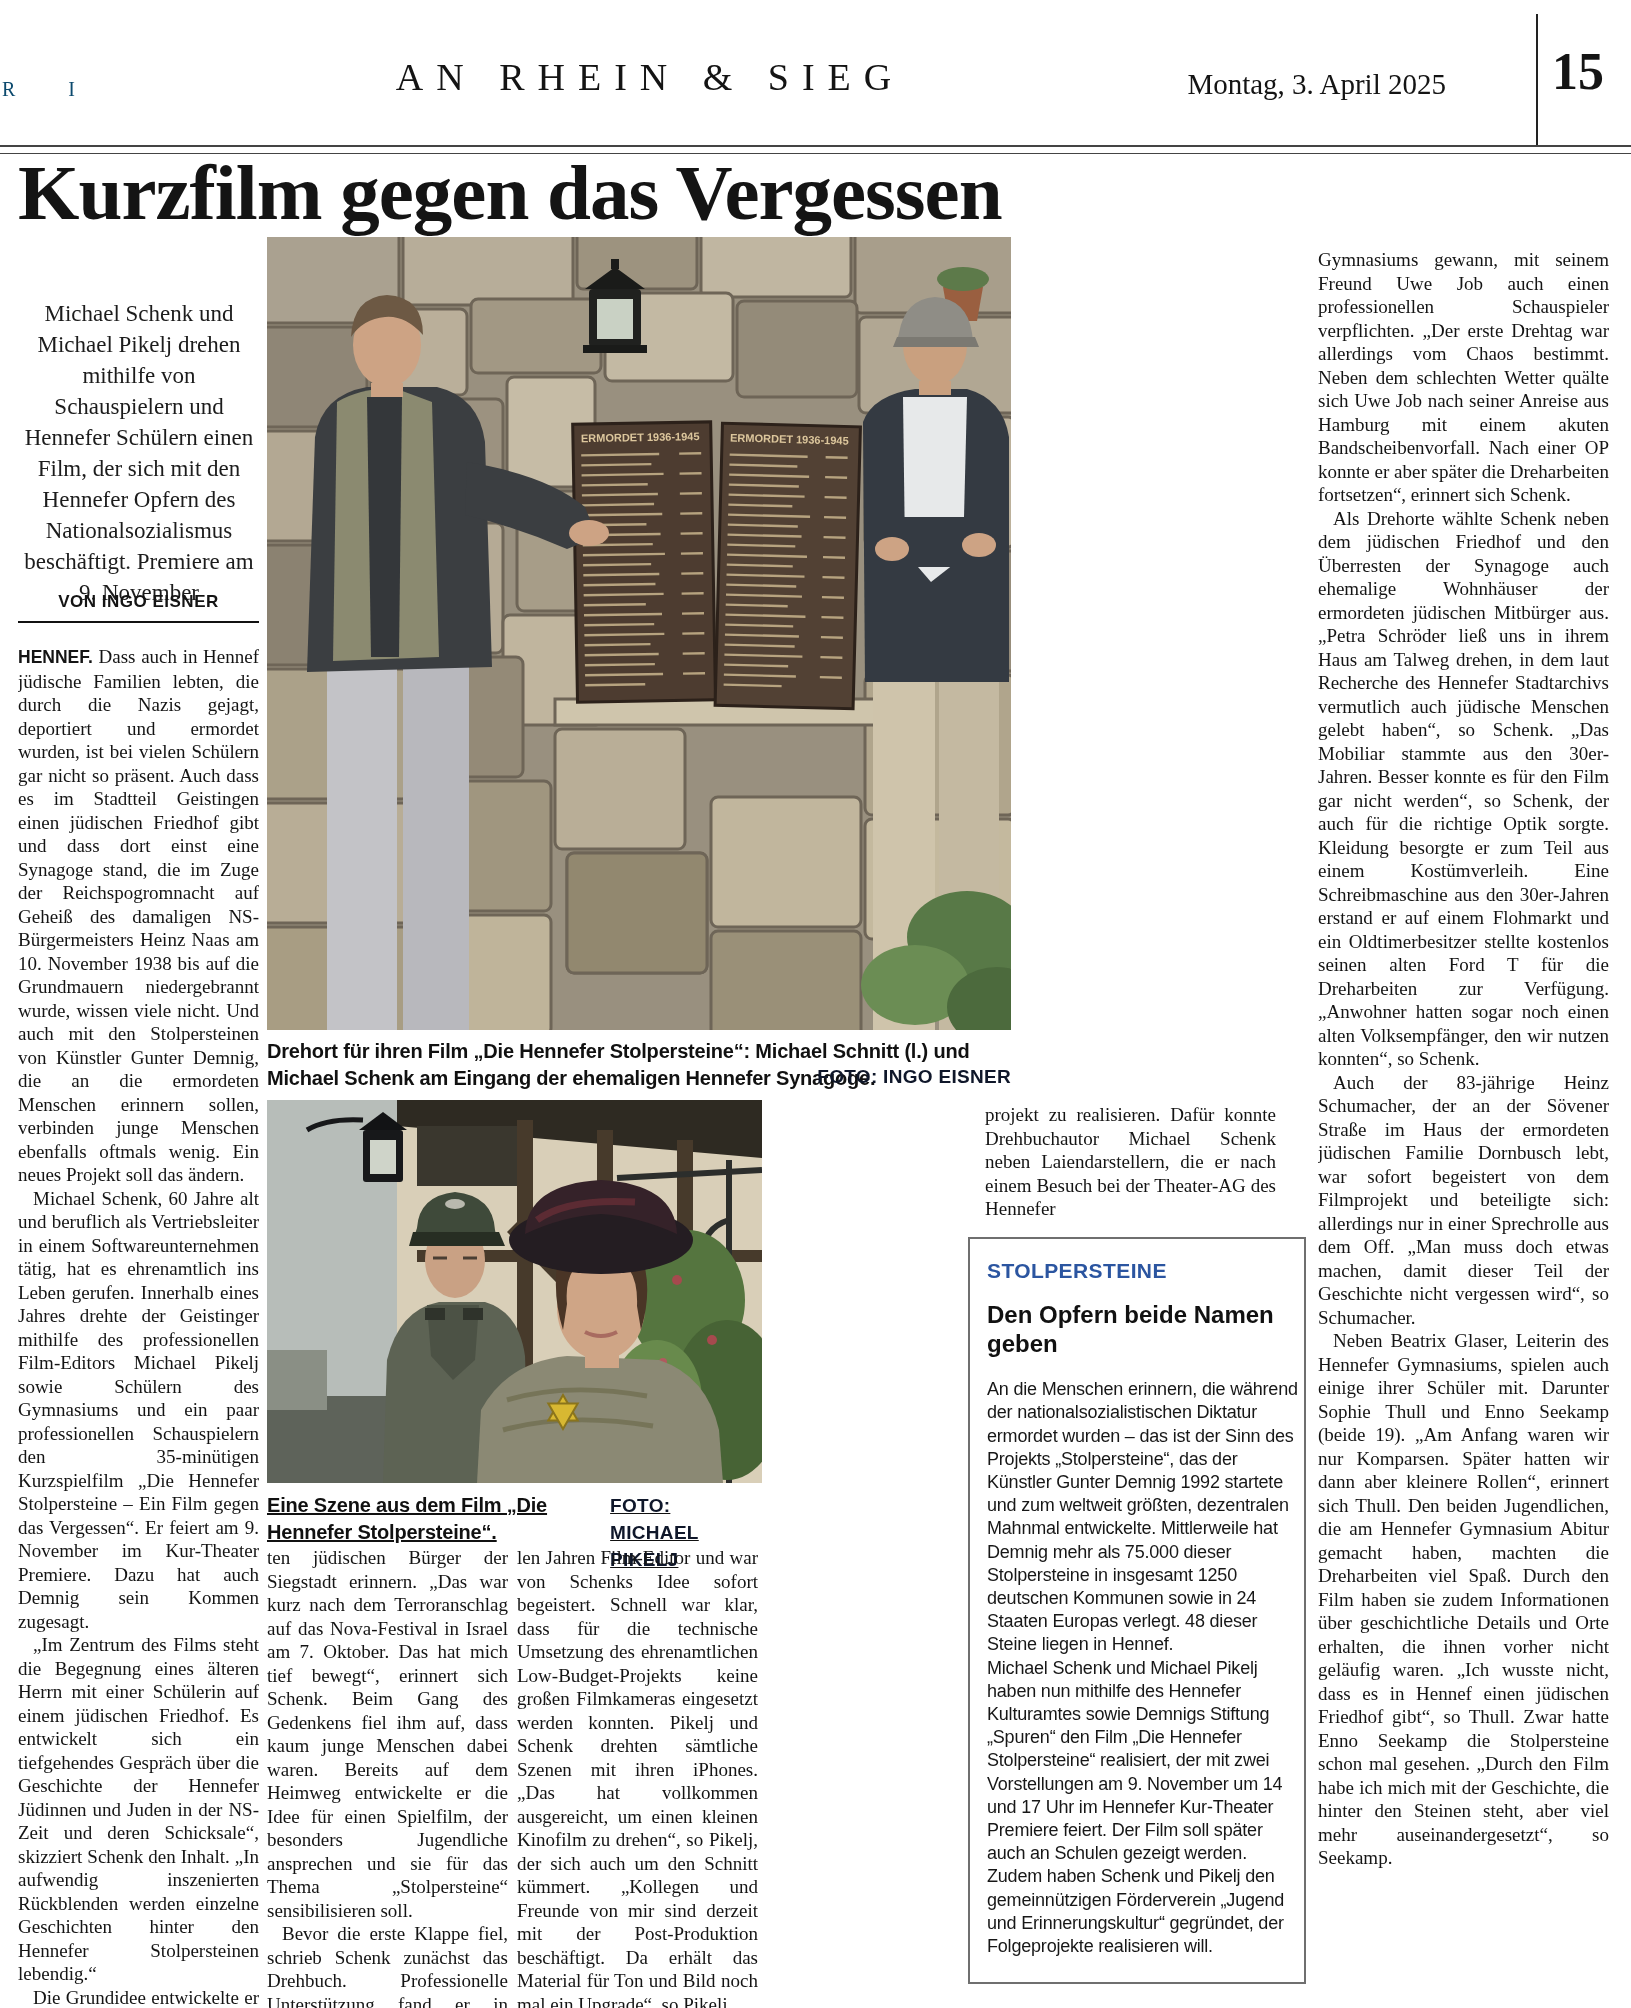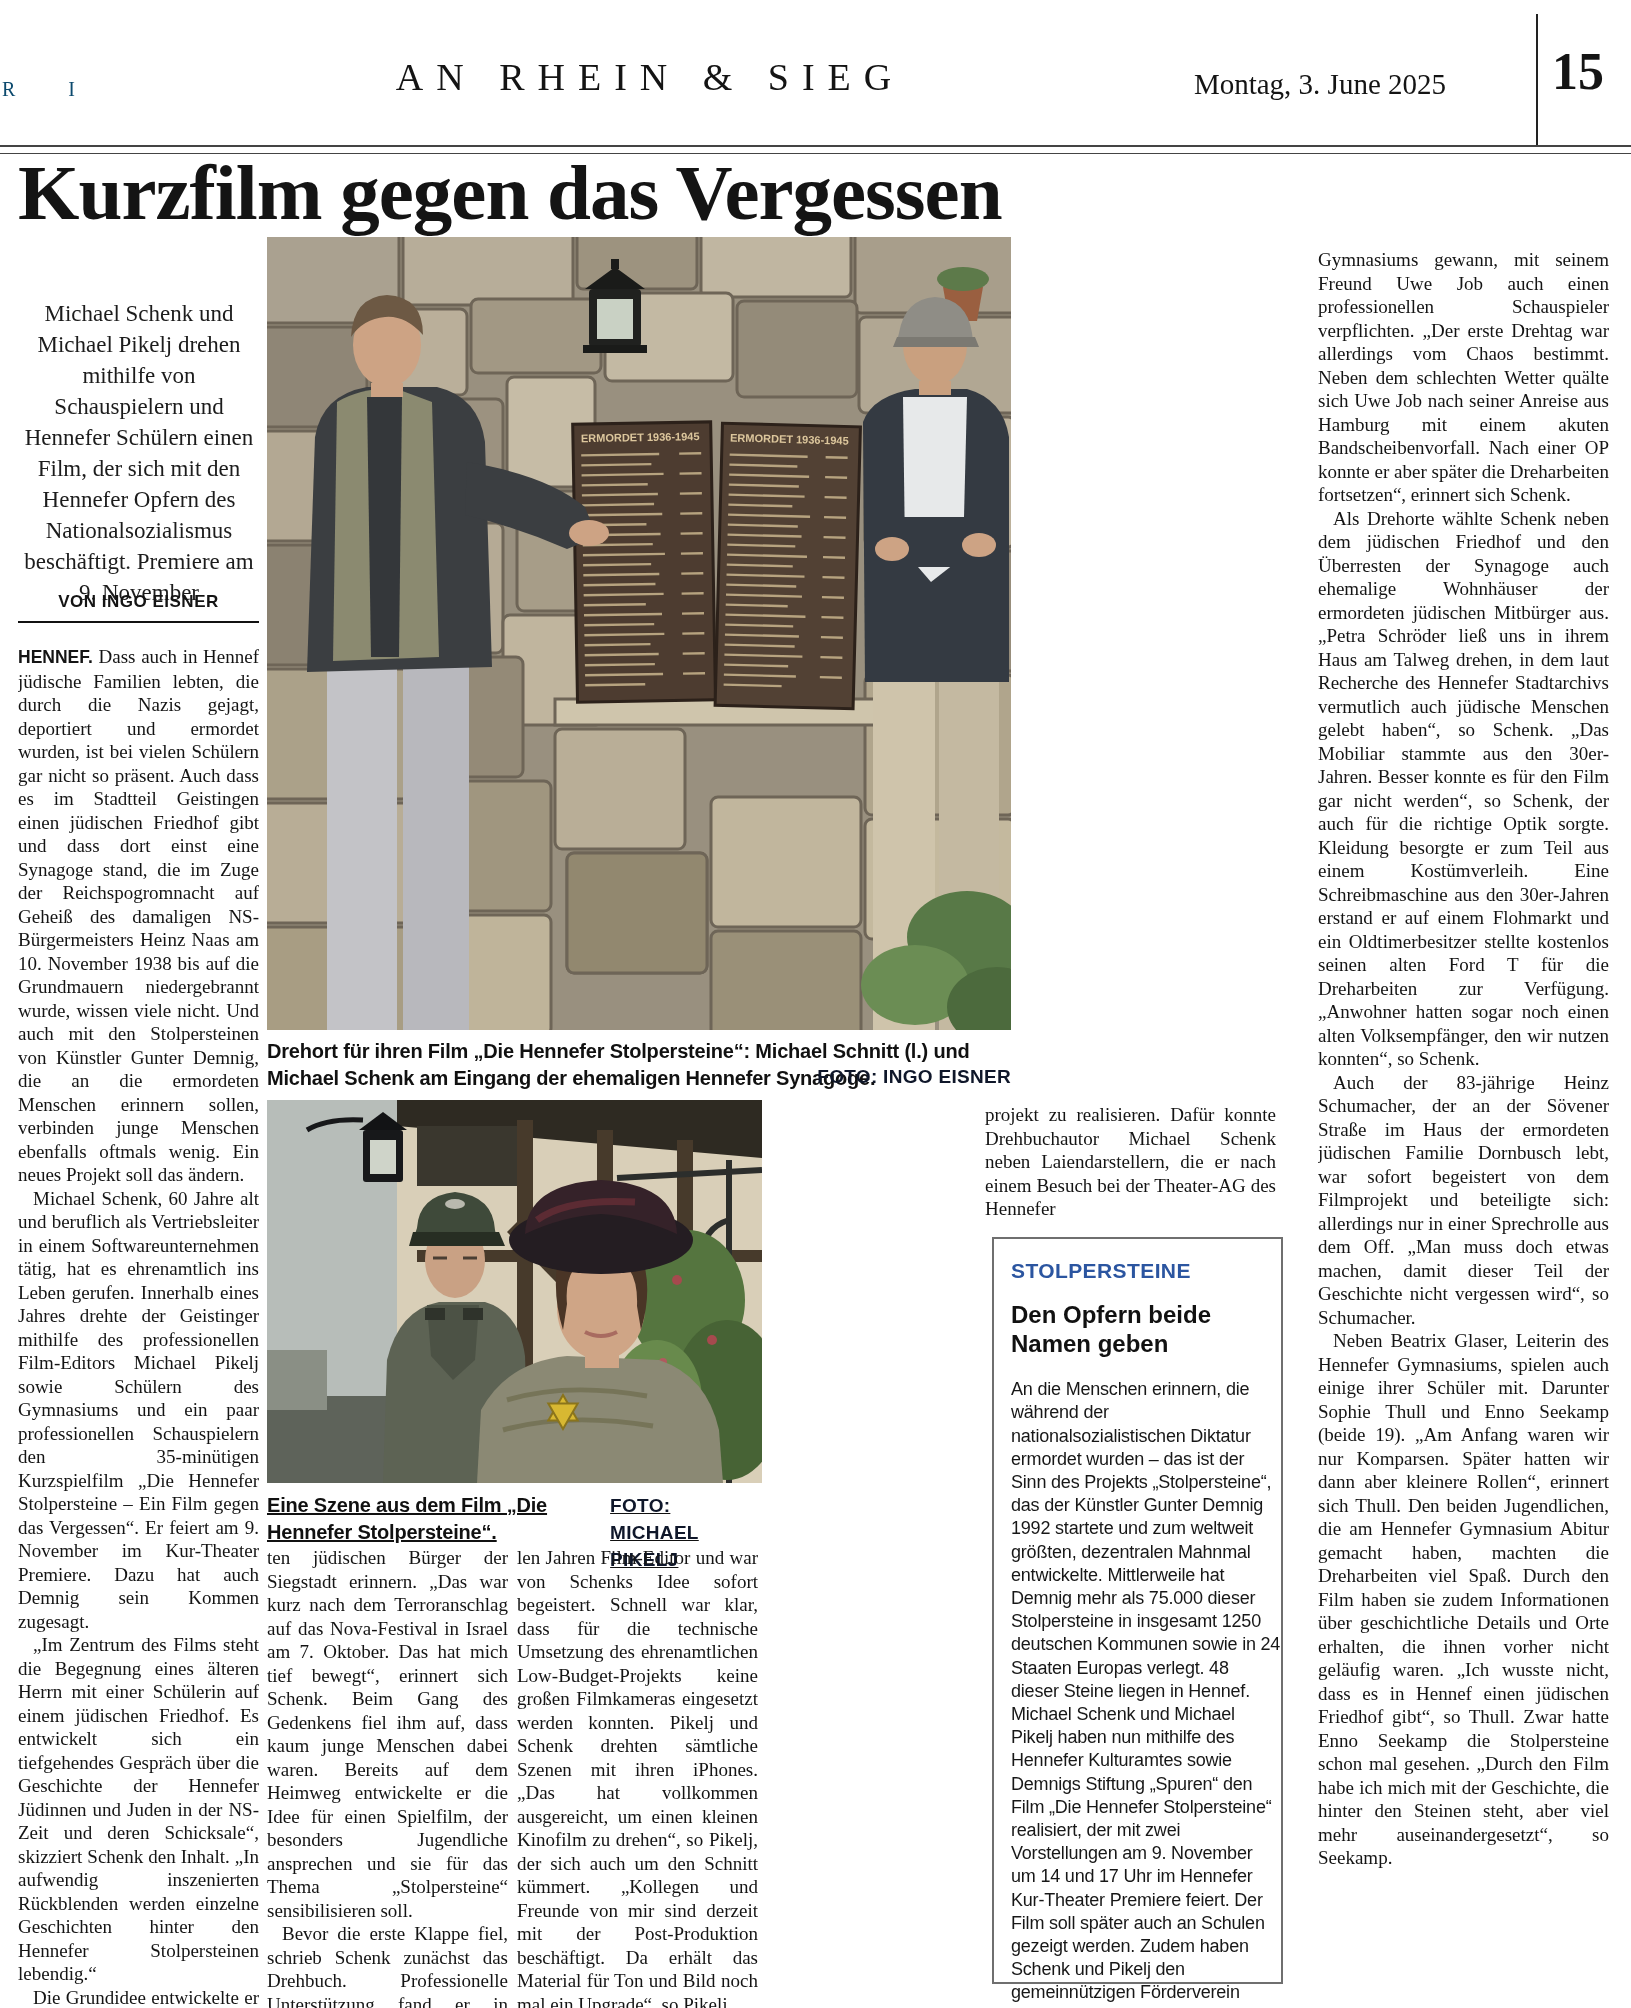--- a/index.html
+++ b/index.html
@@ -38,35 +38,35 @@
   #photo1{left:267px;top:237px;width:744px;height:793px;}
   #photo2{left:267px;top:1100px;width:495px;height:383px;}
   .caption{position:absolute;font-family:"Liberation Sans",sans-serif;font-weight:bold;
            font-size:20px;line-height:27px;letter-spacing:-0.2px;color:#111;}
   #caption1{left:267px;top:1038px;width:744px;}
   #caption1 .credit{position:absolute;right:0;bottom:2px;}
   #caption2{left:267px;top:1492px;width:495px;display:flex;justify-content:space-between;align-items:flex-start;text-decoration:underline;}
   .credit{font-family:"Liberation Sans",sans-serif;font-weight:bold;font-size:19px;
           letter-spacing:0.3px;color:#0f172a;}
   
-  .infobox{position:absolute;left:992px;top:1237px;width:291px;height:747px;
+  .infobox{position:absolute;left:968px;top:1237px;width:338px;height:747px;
            border:2px solid #6f6f6f;box-sizing:border-box;padding:20px 0 0 17px;
            font-family:"Liberation Sans",sans-serif;}
   .infobox .kicker{color:#2b55a0;font-weight:bold;font-size:21px;letter-spacing:0.4px;margin:0 0 18px 0;}
   .infobox h3{margin:0 0 20px 0;font-size:24px;line-height:29px;color:#111;}
   .infobox p{margin:0;font-size:18px;line-height:23.2px;letter-spacing:-0.2px;color:#171717;text-align:left;}
 </style>
 </head>
 <body>
 
 <div class="page">
 
   <div class="edge-frag">R I</div>
   <div class="section-title">AN RHEIN &amp; SIEG</div>
-  <div class="header-date">Montag, 3. June 2025</div>
+  <div class="header-date">Montag, 3. April 2025</div>
   <div class="header-vrule"></div>
   <div class="pageno">15</div>
   <div class="double-rule"></div>
 
   <h1 class="headline" style="margin:0">Kurzfilm gegen das Vergessen</h1>
   <div class="standfirst">Michael Schenk und Michael Pikelj drehen mithilfe von Schauspielern und Hennefer Schülern einen Film, der sich mit den Hennefer Opfern des Nationalsozialismus beschäftigt. Premiere am 9. November</div>
   <div class="byline">VON INGO EISNER</div>
 
   <div class="col" id="col1">
     <p><span class="lead">HENNEF.</span> <span>Dass auch in Hennef jüdische Familien lebten, die durch die Nazis gejagt, deportiert und ermordet wurden, ist bei vielen Schülern gar nicht so präsent. Auch dass es im Stadtteil Geistingen einen jüdischen Friedhof gibt und dass dort einst eine Synagoge stand, die im Zuge der Reichspogromnacht auf Geheiß des damaligen NS-Bürgermeisters Heinz Naas am 10. November 1938 bis auf die Grundmauern niedergebrannt wurde, wissen viele nicht. Und auch mit den Stolpersteinen von Künstler Gunter Demnig, die an die ermordeten Menschen erinnern sollen, verbinden junge Menschen ebenfalls oftmals wenig. Ein neues Projekt soll das ändern.</span></p>

